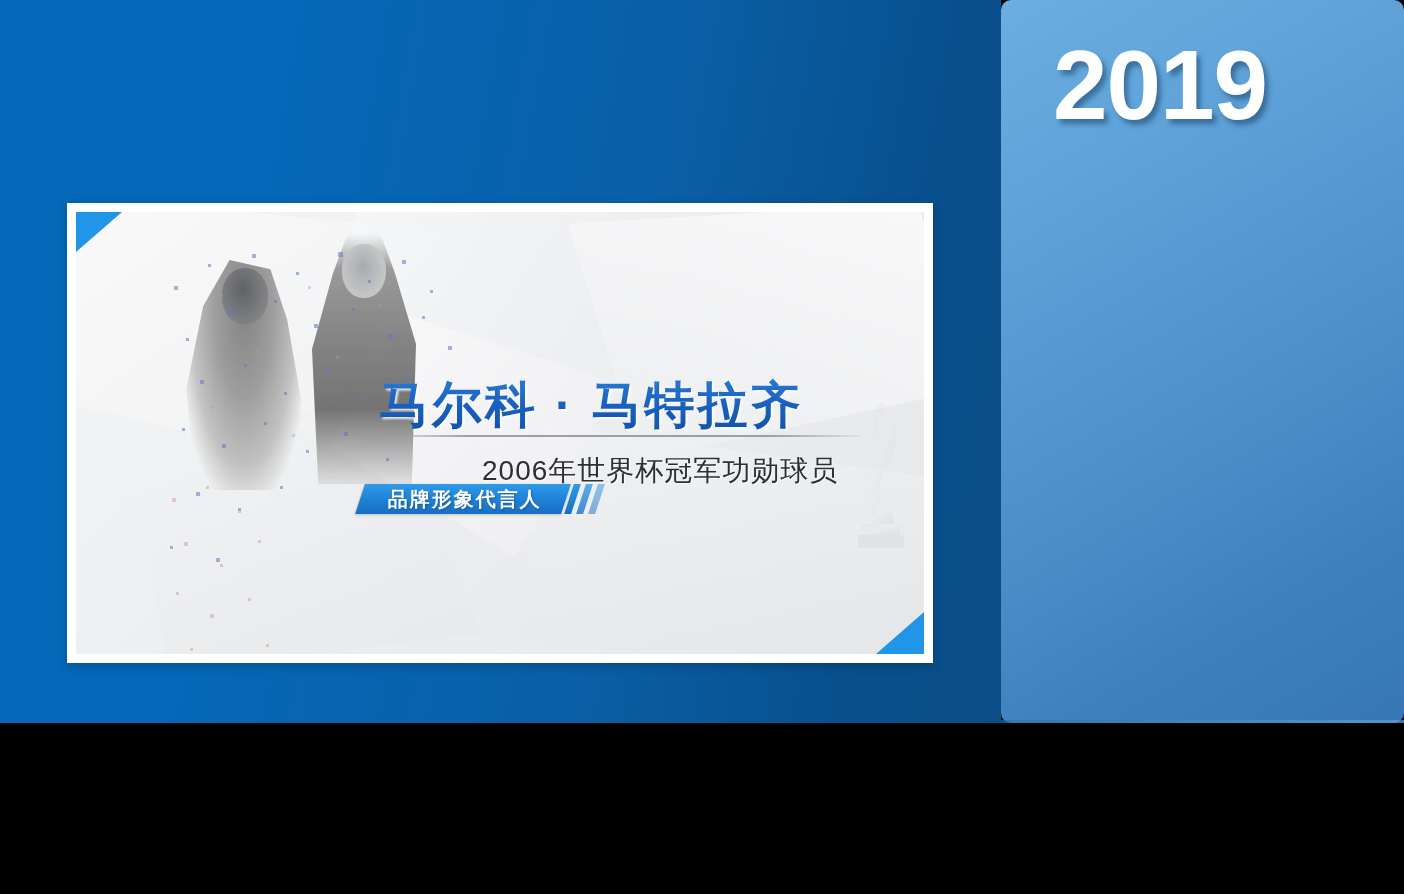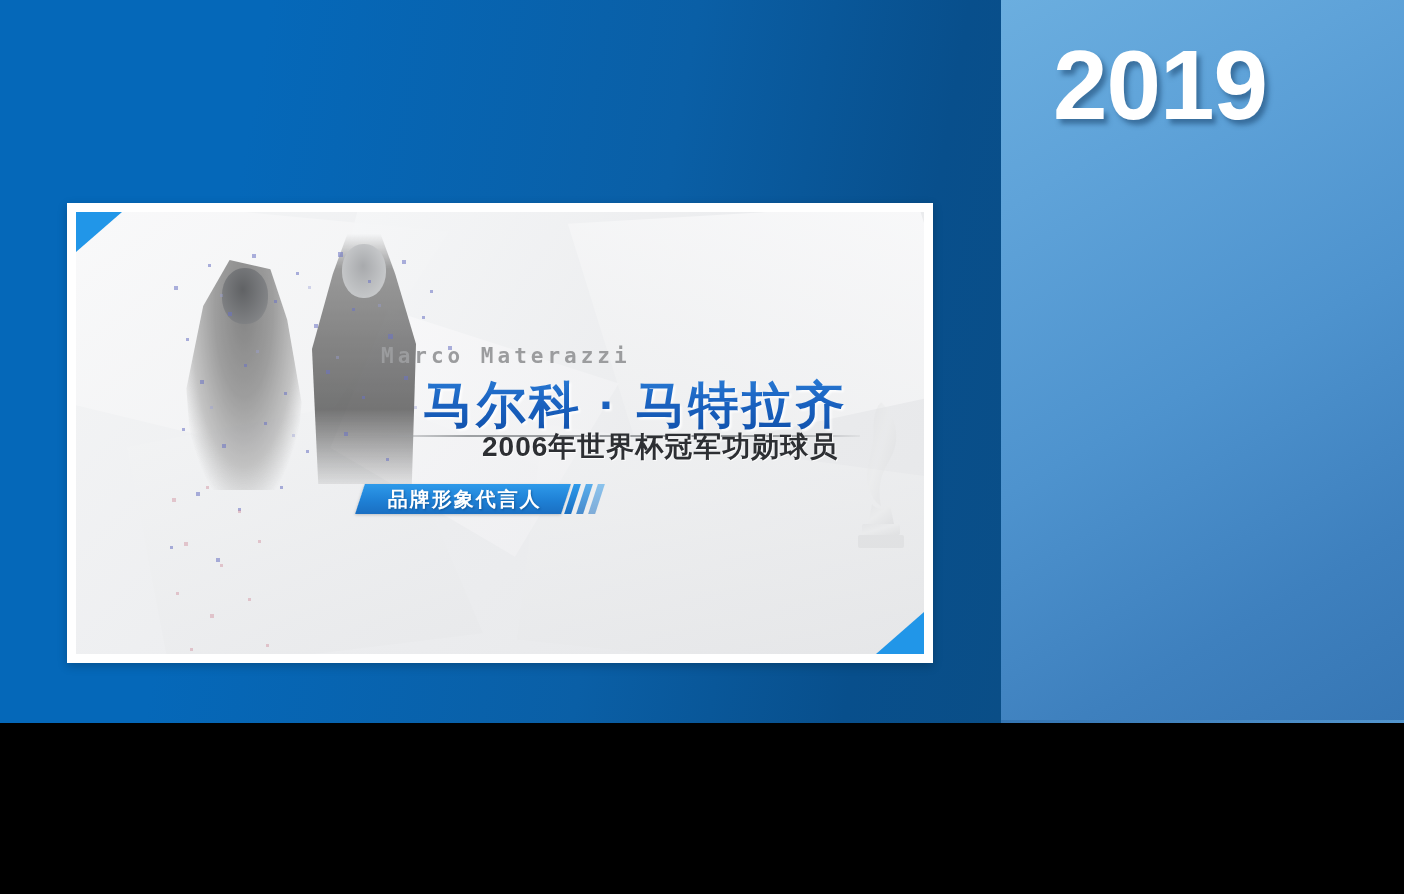--- a/index.html
+++ b/index.html
@@ -34,20 +34,21 @@
       linear-gradient(100deg, #0568B9 0%, #0568B9 24%, #0A5FA6 62%, #084F8C 86%, #0A4E87 100%);
   }
 
   .panel-right {
     position: absolute;
     left: 1001px; top: 0;
     width: 403px;
     height: 723px;
     background:
       linear-gradient(150deg, #6BAEDF 0%, #5FA3D9 22%, #4E93CE 52%, #3E80BE 80%, #3676B4 100%);
+    border-radius: 10px;
   }
   .panel-right::after{
     content:"";
     position:absolute;
     left:0; bottom:0; width:100%; height:3px;
     background: linear-gradient(90deg,#2E6EAC,#5FA3D9);
     opacity:.7;
   }
 
   
@@ -275,30 +276,29 @@
   .txt-name {
     position:absolute; left: 303px; top: 160px;
     font-size: 50px; font-weight: bold; letter-spacing: 3px;
     white-space:nowrap;
     background: linear-gradient(180deg,#2C7FD8 0%,#1A62C0 46%,#0F4EA8 100%);
     -webkit-background-clip: text;
             background-clip: text;
     color: transparent;
     -webkit-text-fill-color: transparent;
     filter: drop-shadow(2px 2px 1px rgba(255,255,255,.85));
-    margin-left: 44px;
   }
   .txt-divider {
     position:absolute; left: 306px; top: 223px;
     width: 478px; height: 2px;
     background: linear-gradient(90deg, rgba(150,152,155,.15), #9DA0A3 18%, #9DA0A3 82%, rgba(150,152,155,.1));
   }
   .txt-sub {
-    position:absolute; left: 406px; top: 216px;
-    font-size: 28px; font-weight: 700; letter-spacing: 1px;
+    position:absolute; left: 406px; top: 240px;
+    font-size: 28px; font-weight: 400; letter-spacing: 1px;
     color: #2D2F33;
     white-space:nowrap;
     text-shadow: 1px 1px 0 rgba(255,255,255,.8);
   }
   .badge-row {
     position:absolute; left: 284px; top: 272px; height: 30px;
     display:flex; align-items:stretch;
   }
   .badge-tag {
     position:relative;
@@ -436,21 +436,20 @@
           <rect x="86" y="118" width="3" height="3"></rect>
             <rect x="28" y="168" width="3" height="3"></rect>
           <rect x="64" y="186" width="4" height="4"></rect>
             <rect x="104" y="164" width="3" height="3"></rect>
           <rect x="18" y="208" width="3" height="3"></rect>
             <rect x="72" y="216" width="3" height="3"></rect>
         </g>
       </svg>
 
 
-      <div class="txt-en">Marco  Materazzi</div>
       <div class="txt-name">马尔科 · 马特拉齐</div>
       <div class="txt-divider"></div>
       <div class="txt-sub">2006年世界杯冠军功勋球员</div>
 
       <div class="badge-row">
         <div class="badge-tag">
           <span>品牌形象代言人</span>
         </div>
         <div class="badge-stripes">
           <i></i>

